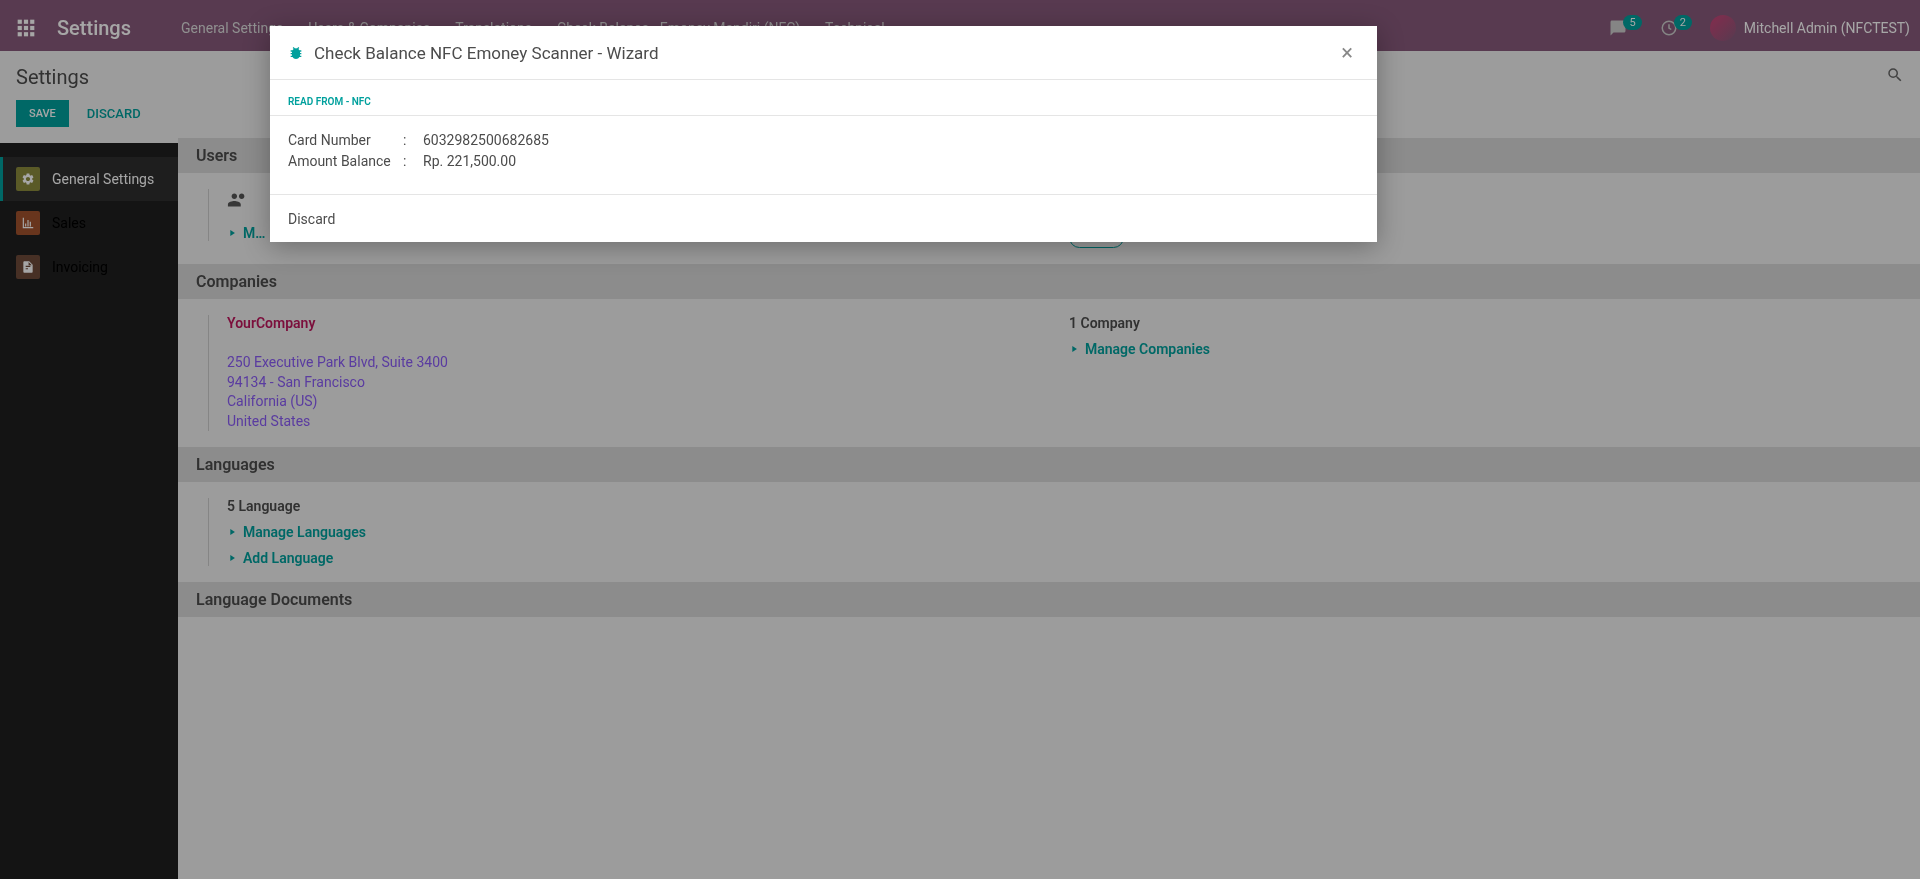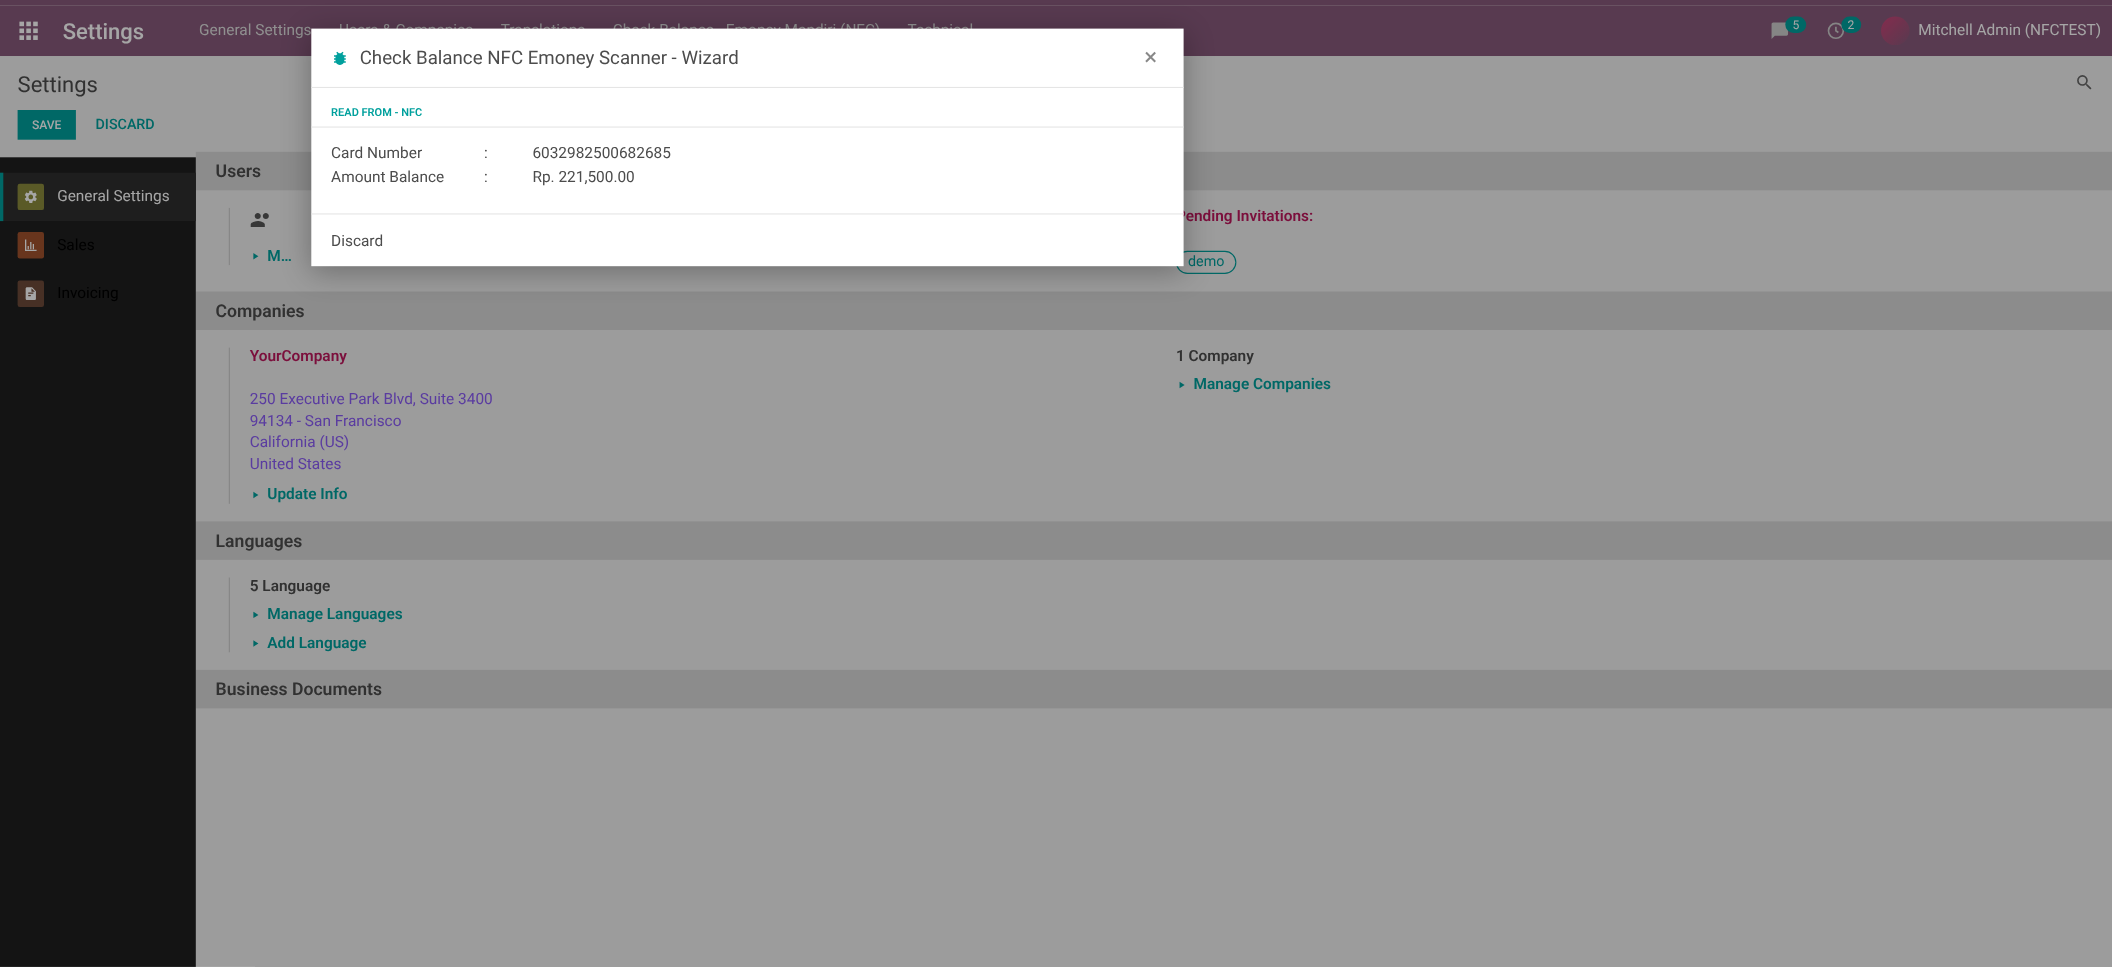--- a/index.html
+++ b/index.html
@@ -45,29 +45,29 @@
 .col-inner { border-left:1px solid #ccc; padding-left:18px; margin-left:12px; }
 .field-label { font-weight:600; color:#be185d; font-size:14px; margin-bottom:22px; }
 .address-line { color:#8b5cf6; font-size:14px; line-height:1.4; }
 .count-line { font-weight:600; color:#4c4c4c; font-size:14px; margin-bottom:10px; }
 .link-action { color:#00a09d; font-size:14px; font-weight:600; cursor:pointer; display:flex; align-items:center; gap:6px; margin-top:10px; }
 .link-action svg { fill:#00a09d; width:10px; height:10px; }
 .tag { border:1px solid #00a09d; color:#00a09d; border-radius:12px; padding:2px 10px; font-size:13px; display:inline-block; cursor:pointer; }
 .users-icon { color:#555; }
 
 .overlay { position:absolute; inset:0; background:rgba(0,0,0,0.35); z-index:100; }
-.modal { position:absolute; left:283px; top:26px; width:793px; background:#fff; z-index:101; box-shadow:0 5px 25px rgba(0,0,0,0.3); }
+.modal { position:absolute; left:270px; top:26px; width:1107px; background:#fff; z-index:101; box-shadow:0 5px 25px rgba(0,0,0,0.3); }
 .modal-header { padding:14px 18px; display:flex; align-items:center; gap:10px; border-bottom:1px solid #e5e5e5; }
 .modal-header svg { fill:#00a09d; width:16px; height:16px; }
 .modal-title { font-size:17px; color:#4c4c4c; flex:1; }
 .modal-close { font-size:22px; color:#888; cursor:pointer; padding:0 6px; }
 .modal-tabs { padding:10px 18px 6px; }
 .modal-tab { color:#00a09d; font-size:10px; font-weight:600; cursor:pointer; }
 .modal-body { padding:14px 18px 22px; border-top:1px solid #e5e5e5; }
-.kv-row { display:flex; font-size:14px; color:#4c4c4c; line-height:1.5;gap:24px; }
+.kv-row { display:flex; font-size:14px; color:#4c4c4c; line-height:1.5; }
 .kv-label { width:115px; }
 .kv-colon { width:20px; }
 .modal-footer { border-top:1px solid #e5e5e5; padding:14px 18px; }
 .modal-footer button { background:transparent; border:none; color:#4c4c4c; font-size:14px; cursor:pointer; }
 </style>
 </head>
 <body>
 
 <div class="purple-bar"></div>
 <div class="top-nav">
@@ -183,26 +183,20 @@
 
       <div class="section-header">Companies</div>
       <div class="section-body">
         <div class="col">
           <div class="col-inner">
             <div class="field-label">YourCompany</div>
             <div class="address-line">250 Executive Park Blvd, Suite 3400</div>
             <div class="address-line">94134 - San Francisco</div>
             <div class="address-line">California (US)</div>
             <div class="address-line">United States</div>
-            <div class="link-action">
-                <svg viewBox="0 0 24 24">
-                  <path d="M8 5v14l11-7z"></path>
-                </svg>
-                <span>Update Info</span>
-              </div>
           </div>
         </div>
         <div class="col">
           <div class="count-line">1 Company</div>
           <div class="link-action">
               <svg viewBox="0 0 24 24">
                 <path d="M8 5v14l11-7z"></path>
               </svg>
               <span>Manage Companies</span>
             </div>
@@ -224,21 +218,21 @@
                 <svg viewBox="0 0 24 24">
                   <path d="M8 5v14l11-7z"></path>
                 </svg>
                 <span>Add Language</span>
               </div>
           </div>
         </div>
         <div class="col"></div>
       </div>
 
-      <div class="section-header">Business Documents</div>
+      <div class="section-header">Language Documents</div>
     </div>
   </div>
 </div>
 
 <div class="overlay"></div>
 <div class="modal">
   <div class="modal-header">
     <svg viewBox="0 0 24 24">
         <path d="M20 8h-2.81c-.45-.78-1.07-1.45-1.82-1.96L17 4.41 15.59 3l-2.17 2.17C12.96 5.06 12.49 5 12 5s-.96.06-1.41.17L8.41 3 7 4.41l1.62 1.63C7.88 6.55 7.26 7.22 6.81 8H4v2h2.09c-.05.33-.09.66-.09 1v1H4v2h2v1c0 .34.04.67.09 1H4v2h2.81c1.04 1.79 2.97 3 5.19 3s4.15-1.21 5.19-3H20v-2h-2.09c.05-.33.09-.66.09-1v-1h2v-2h-2v-1c0-.34-.04-.67-.09-1H20V8z"></path>
       </svg>

